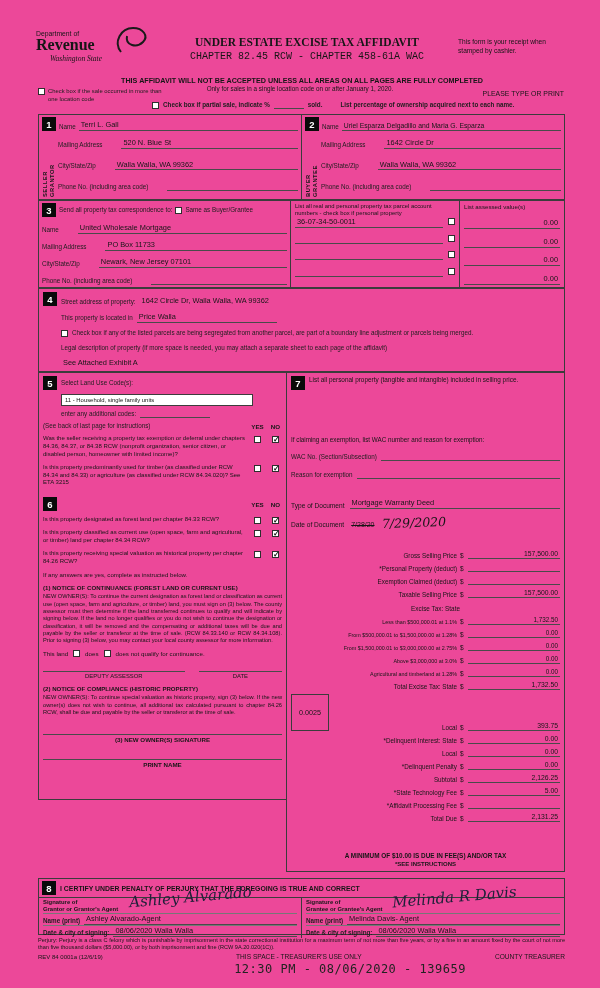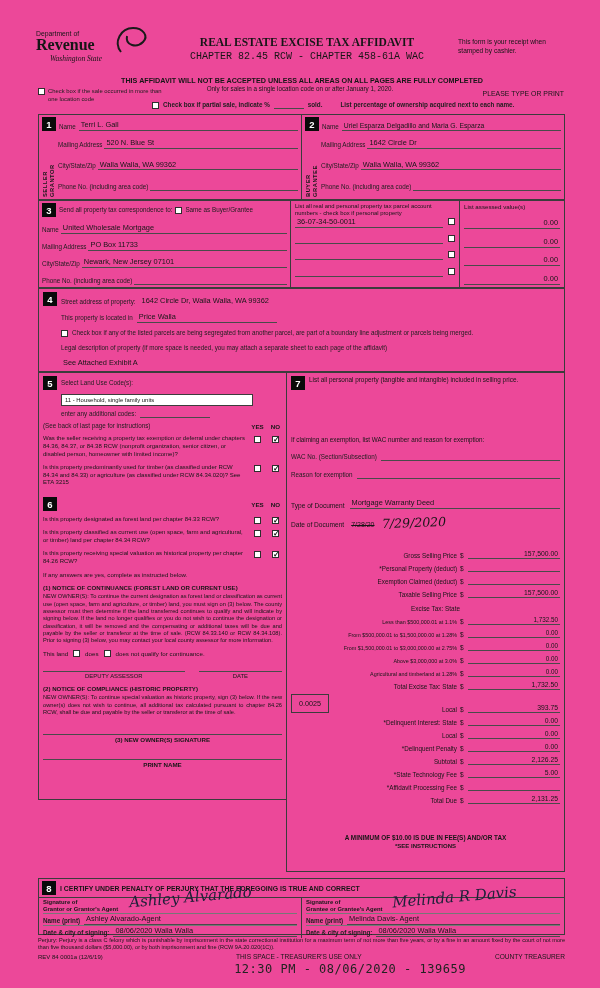--- a/index.html
+++ b/index.html
@@ -35,21 +35,21 @@
 .typeprint{top:90px;right:36px;font-size:6.9px}
 
 .sec12{top:114px;left:38px;width:527px;height:86px;display:flex}
 .half{flex:1;border:1px solid #3c3c3c;padding:2px 3px;display:flex;flex-direction:column;overflow:hidden}
 .half+.half{border-left:none}
 .half-head{display:flex;align-items:flex-end;gap:3px}
 .half-body{display:flex;flex:1;gap:3px;margin-top:2px}
 .vert{width:13px;display:flex;gap:1px;justify-content:center;padding-top:3px}
 .vert span{writing-mode:vertical-rl;transform:rotate(180deg);font-size:5.8px;font-weight:bold;letter-spacing:.5px}
 .fields{flex:1;display:flex;flex-direction:column;justify-content:space-around}
-.frow{display:flex;align-items:flex-end;gap:2px}
+.frow{display:flex;align-items:flex-end;gap:19px}
 
 .sec3{top:200px;left:38px;width:527px;height:88px;display:flex}
 .s3left{width:252px;border-right:1px solid #3c3c3c;padding:2px 3px;display:flex;flex-direction:column}
 .s3head{display:flex;gap:3px;align-items:center}
 .s3left .frow{flex:1}
 .s3mid{flex:1;border-right:1px solid #3c3c3c;padding:2px 4px;display:flex;flex-direction:column}
 .s3mid-head{font-size:5.9px;line-height:1.25;white-space:normal}
 .prow{display:flex;align-items:flex-start;gap:5px;flex:1;padding-bottom:1px}
 .s3right{width:104px;padding:2px 4px;display:flex;flex-direction:column}
 .s3right-head{font-size:6.2px;white-space:normal}
@@ -96,21 +96,21 @@
 .handwrite{font-family:"DejaVu Serif",serif;font-style:italic;font-size:12.5px;line-height:.9;transform:rotate(-2deg);display:inline-block}
 .taxtable{margin-top:22px}
 .trow{display:flex;align-items:flex-end;margin-top:4px}
 .tlabel{flex:1;text-align:right;font-size:6.3px;padding-right:3px}
 .trow.tsmall .tlabel{font-size:5.4px}
 .trow.tsmall .tval{font-size:6.3px}
 .tdollar{width:8px;font-size:6.5px}
 .tval{width:92px;text-align:right;font-size:6.8px;border-bottom:1px solid #4a4a4a;padding:0 2px;min-height:9px}
 .exhead{text-align:right;font-size:6.4px;margin-top:7px;padding-right:100px}
 .localrow{display:flex;align-items:flex-end;margin-top:4px}
-.ratebox{border:1px solid #3c3c3c;font-size:7.2px;padding:4px 7px;margin-right:6px}
+.ratebox{border:1px solid #3c3c3c;font-size:7.2px;padding:13px 7px;margin-right:6px}
 .minnote{margin-top:30px;text-align:center;font-size:6.4px;font-weight:bold}
 .seeinstr{text-align:center;font-size:6px;font-weight:bold;margin-top:2px}
 
 .sec8{top:878px;left:38px;width:527px;height:57px;display:flex;flex-direction:column;overflow:visible}
 .s8head{display:flex;gap:4px;align-items:center;padding:2px 3px;border-bottom:1px solid #3c3c3c}
 .s8cert{font-size:6.9px;font-weight:bold}
 .s8cols{display:flex;flex:1}
 .s8col{flex:1;padding:1px 4px;position:relative;display:flex;flex-direction:column;justify-content:space-between}
 .s8col+.s8col{border-left:1px solid #3c3c3c}
 .s8sig{position:relative;height:14px}
@@ -133,21 +133,21 @@
   <div class="abs header">
     <div class="logo">
       <div class="dept">Department of</div>
       <div class="rev">Revenue</div>
       <div class="ws">Washington State</div>
       <svg class="swoosh" width="38" height="34" viewBox="0 0 38 34">
         <path d="M9 27 C1 17, 9 3, 21 3 C31 3, 37 11, 31 17 C25 23, 13 21, 15 11" fill="none" stroke="#1a1a1a" stroke-width="2"></path>
       </svg>
     </div>
     <div class="title-block">
-      <div class="form-title">REAL ESTATE EXCISE TAX AFFIDAVIT</div>
+      <div class="form-title">UNDER ESTATE EXCISE TAX AFFIDAVIT</div>
       <div class="form-subtitle">CHAPTER 82.45 RCW - CHAPTER 458-61A WAC</div>
     </div>
     <div class="receipt-note">This form is your receipt when stamped by cashier.</div>
   </div>
 
   <div class="abs warning">THIS AFFIDAVIT WILL NOT BE ACCEPTED UNLESS ALL AREAS ON ALL PAGES ARE FULLY COMPLETED</div>
   <div class="abs singlenote">Only for sales in a single location code on or after January 1, 2020.</div>
 
   <div class="abs multiloc">
     <span class="cb"></span>

